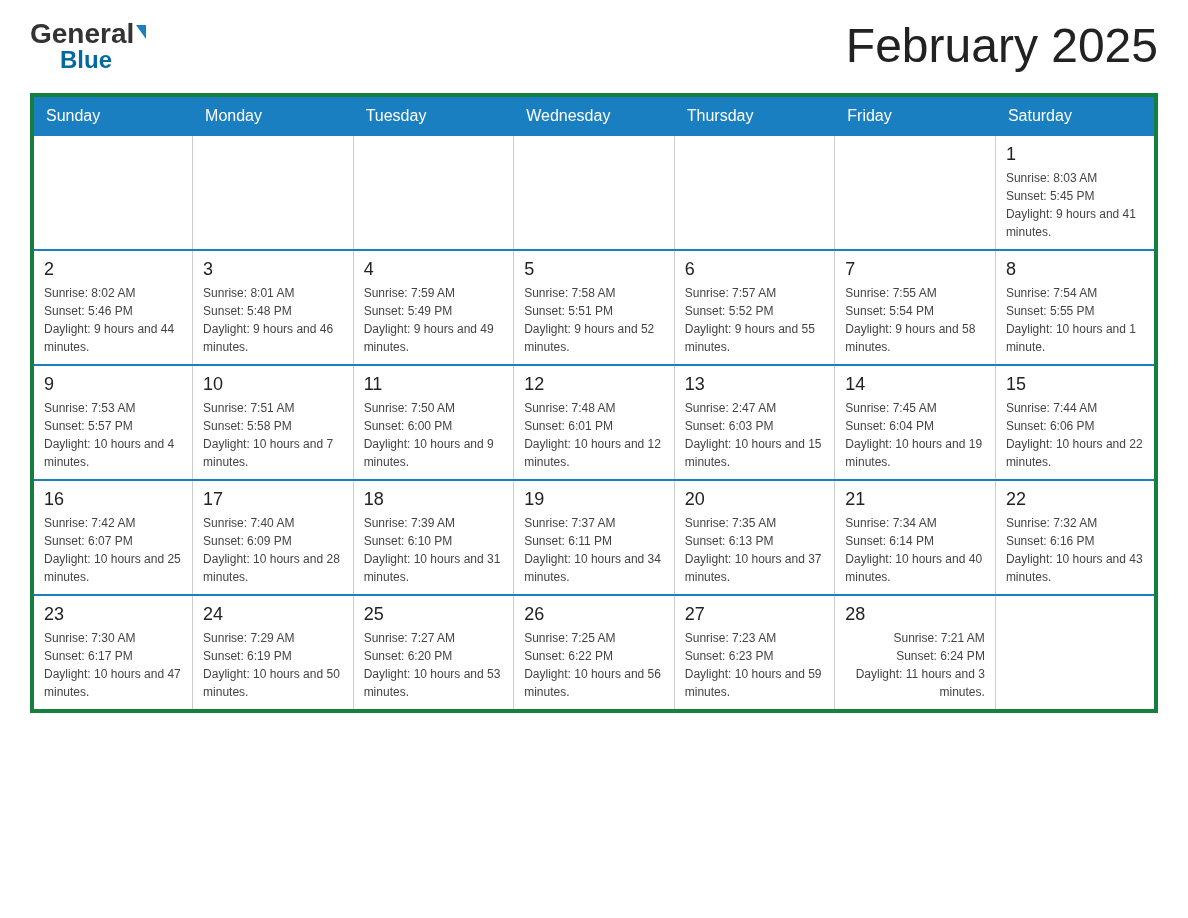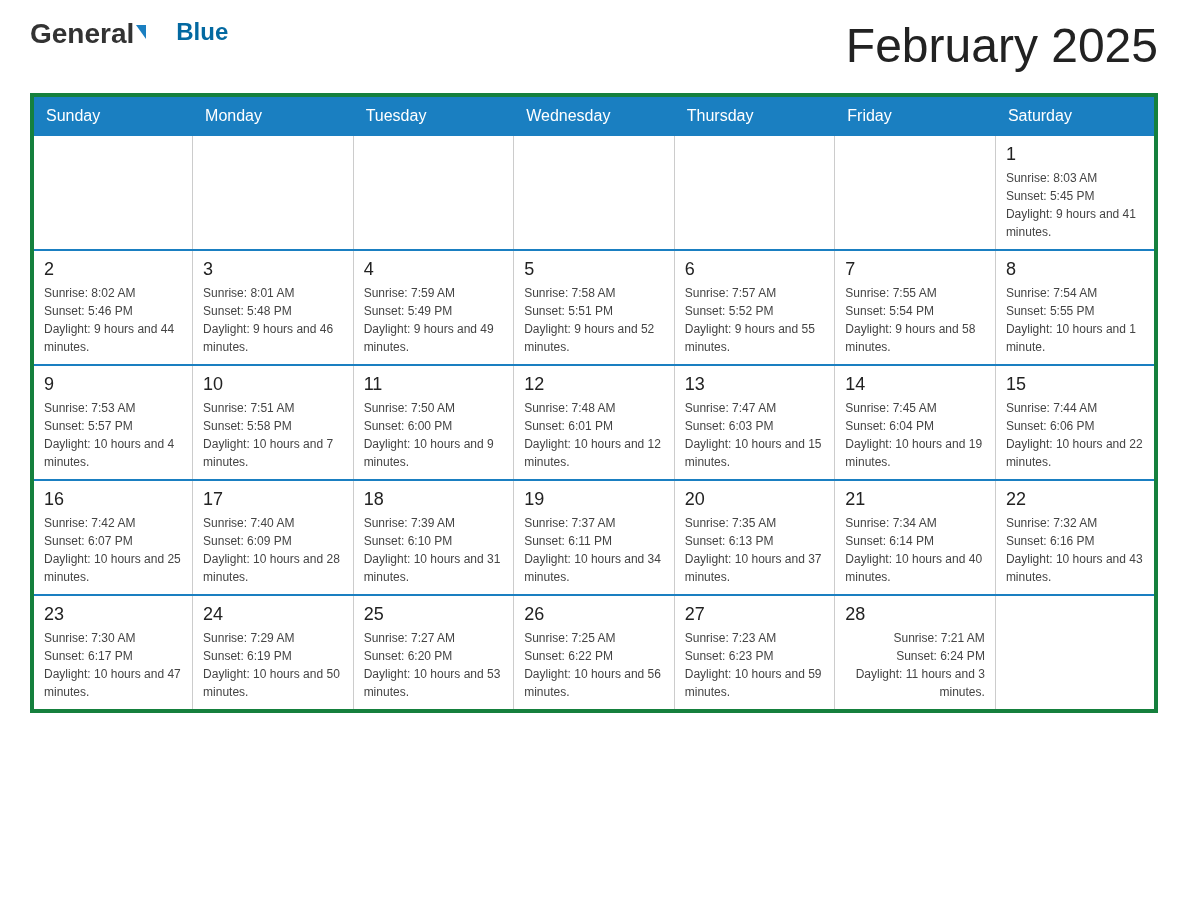--- a/index.html
+++ b/index.html
@@ -10,21 +10,21 @@
       color: #333;
     }
     .header-area {
       display: flex;
       justify-content: space-between;
       align-items: flex-start;
       margin-bottom: 20px;
     }
     .logo {
       display: flex;
-      flex-direction: row;
+      flex-direction: column;
       align-items: flex-start;
     }
     .logo-general {
       font-size: 28px;
       font-weight: bold;
       color: #333;
       line-height: 1;
     }
     .logo-blue {
       font-size: 24px;
@@ -210,21 +210,21 @@
 Daylight: 10 hours and 9 minutes.</div>
         </td>
         <td>
           <span class="day-number">12</span>
           <div class="day-info" style="white-space: pre-line;">Sunrise: 7:48 AM
 Sunset: 6:01 PM
 Daylight: 10 hours and 12 minutes.</div>
         </td>
         <td>
           <span class="day-number">13</span>
-          <div class="day-info" style="white-space: pre-line;">Sunrise: 7:47 AM
+          <div class="day-info" style="white-space: pre-line;">Sunrise: 2:47 AM
 Sunset: 6:03 PM
 Daylight: 10 hours and 15 minutes.</div>
         </td>
         <td>
           <span class="day-number">14</span>
           <div class="day-info" style="white-space: pre-line;">Sunrise: 7:45 AM
 Sunset: 6:04 PM
 Daylight: 10 hours and 19 minutes.</div>
         </td>
         <td>

